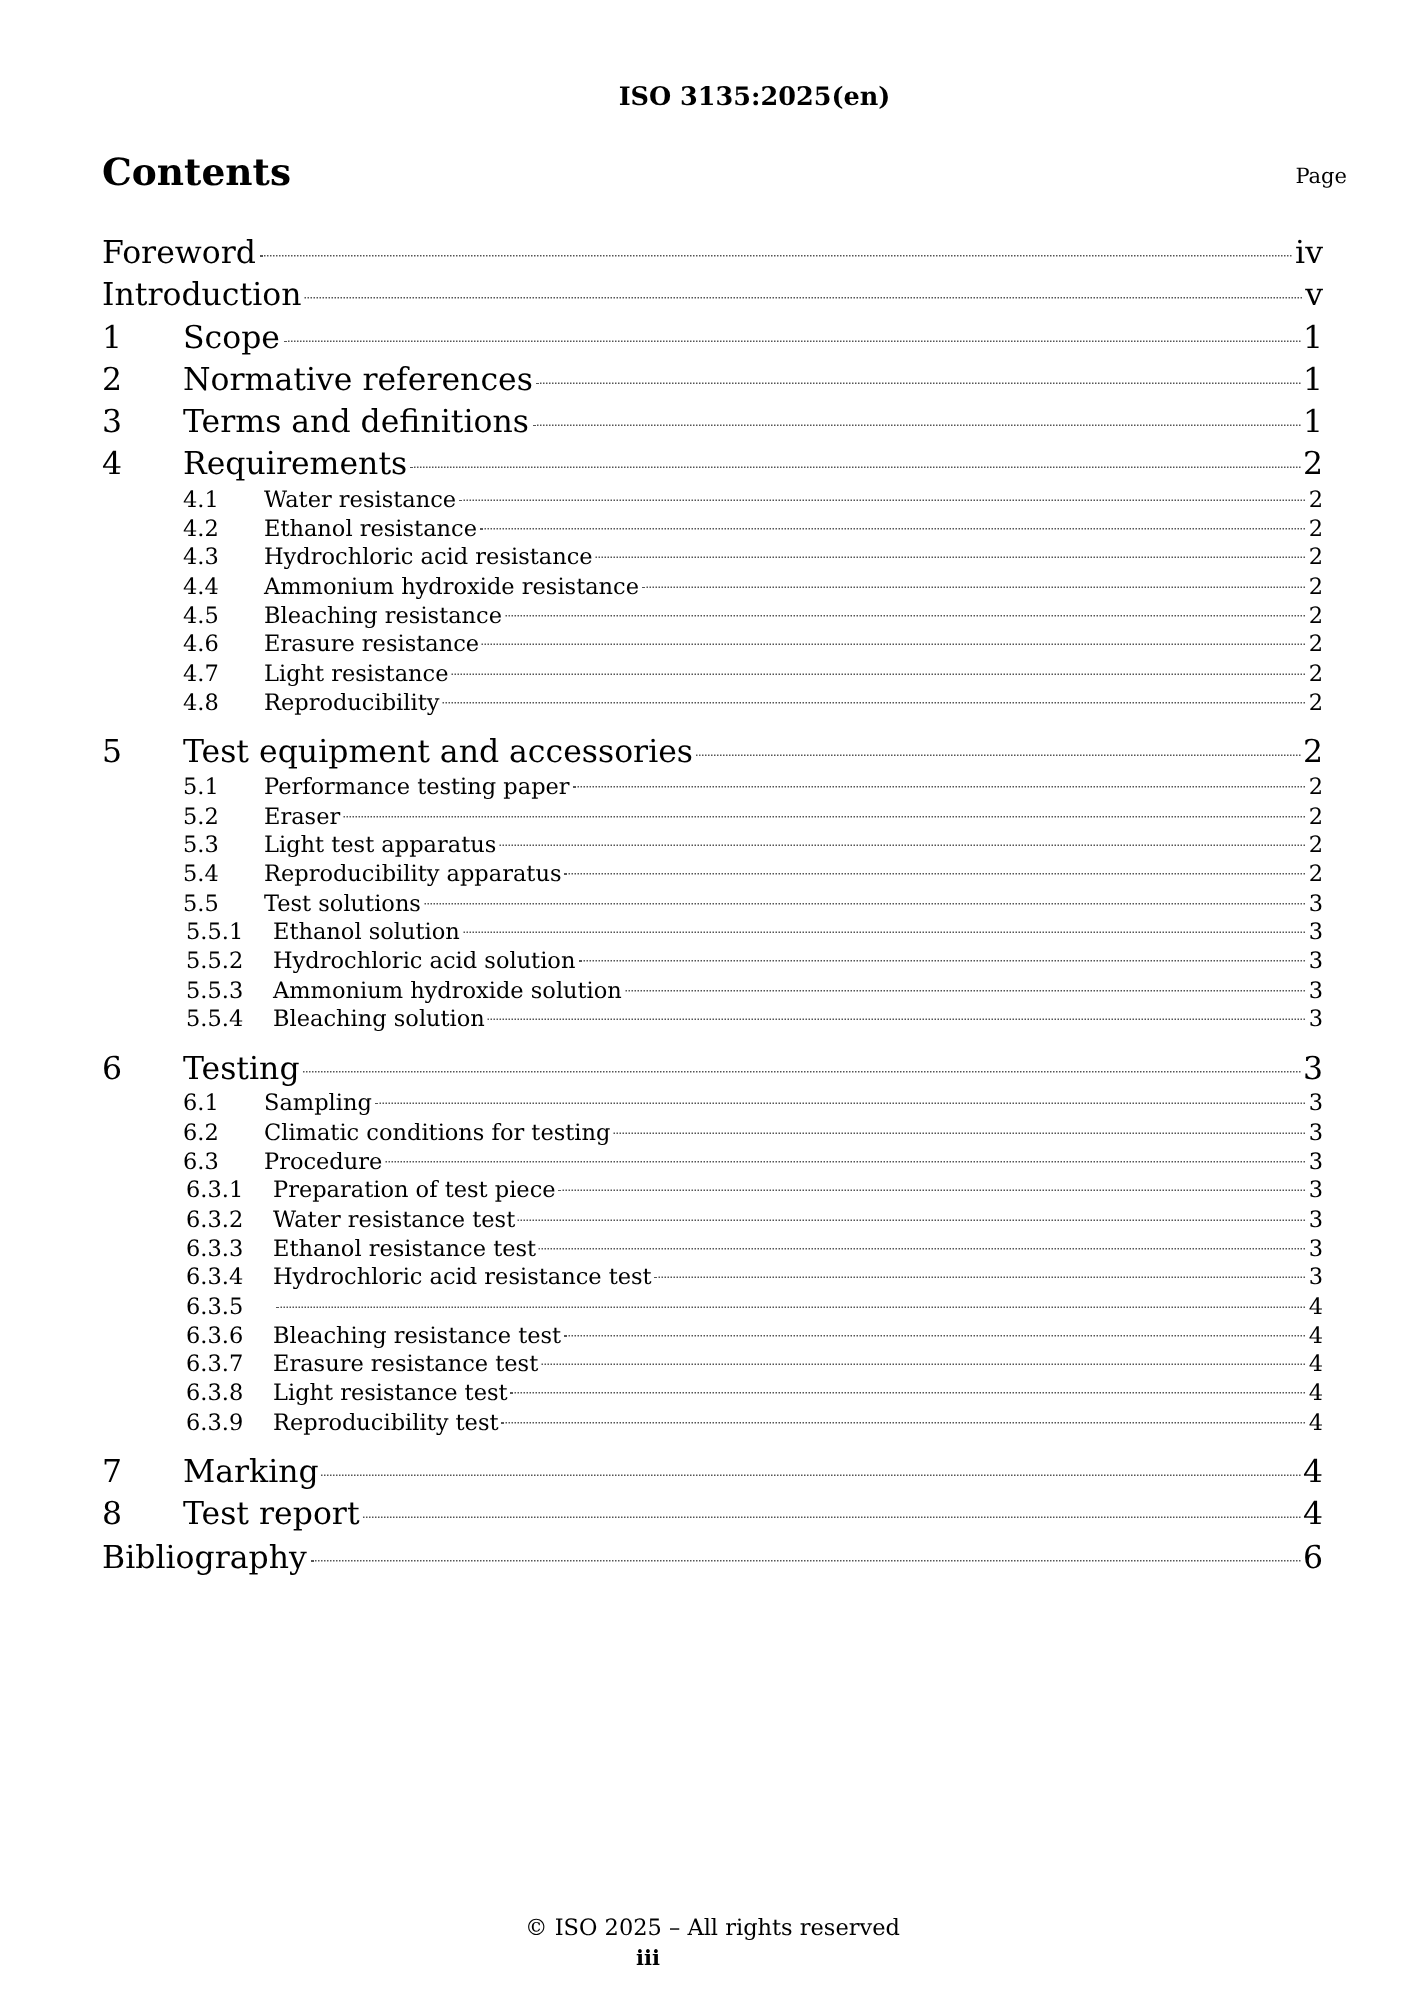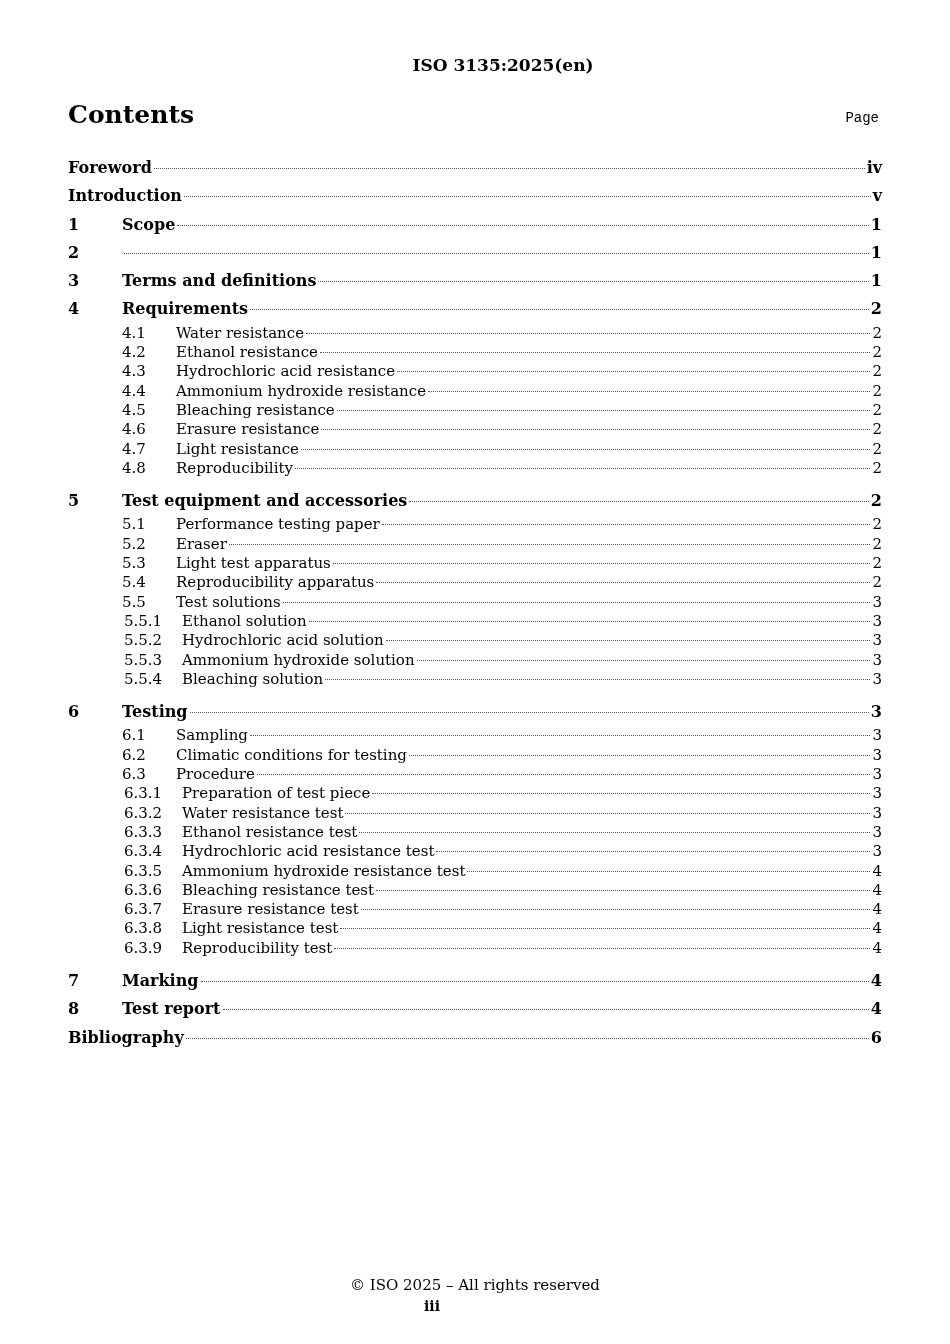--- a/index.html
+++ b/index.html
@@ -1,22 +1,22 @@
 <!DOCTYPE html>
 <html><head>
 <meta charset="utf-8">
 <style>
   html, body { margin:0; padding:0; background:#ffffff; }
   body { width:950px; height:1344px; position:relative; font-family:"DejaVu Serif","Liberation Serif",serif; color:#000; overflow:hidden; }
   .doc-header { position:absolute; top:55px; left:0; width:950px; text-align:center; font-weight:bold; font-size:17px;padding-left:28px; }
   .contents-title { position:absolute; top:100px; left:68px; font-weight:bold; font-size:25px; }
-  .page-label { position:absolute; top:110px; right:71px; font-size:14px;font-family:Liberation Mono, monospace; }
+  .page-label { position:absolute; top:110px; right:52px; font-size:14px; }
   .toc { position:absolute; top:154px; left:68px; width:814px; }
   .row { display:flex; align-items:baseline; white-space:nowrap; font-size:15px; line-height:19.3px; height:19.3px; }
-  .row.l0 { font-weight:bold; font-size:16px; height:28.3px; line-height:28.3px; }
+  .row.l0 { font-weight:normal; font-size:21px; height:28.3px; line-height:28.3px; }
   .row.gap { margin-top:9px; }
   .num { display:inline-block; flex:none; }
   .l0 .num { width:54px; }
   .l1 .num { width:54px; margin-left:54px; }
   .l2 .num { width:58px; margin-left:56px; }
   .title { flex:none; }
   .leader { flex:1; border-bottom:1px dotted #555; margin:0 2px 0 2px; transform:translateY(-4px); }
   .pg { flex:none; text-align:right; }
   .footer { position:absolute; top:1276px; left:0; width:950px; text-align:center; font-size:15px; }
   .folio { position:absolute; top:1298px; left:0; width:864px; text-align:center; font-size:14px;font-weight:bold; }
@@ -40,20 +40,21 @@
       <span class="pg">v</span>
     </div>
     <div class="row l0">
       <span class="num">1</span>
       <span class="title">Scope</span>
       <span class="leader"></span>
       <span class="pg">1</span>
     </div>
     <div class="row l0">
       <span class="num">2</span>
+      <span class="title">Normative references</span>
       <span class="leader"></span>
       <span class="pg">1</span>
     </div>
     <div class="row l0">
       <span class="num">3</span>
       <span class="title">Terms and definitions</span>
       <span class="leader"></span>
       <span class="pg">1</span>
     </div>
     <div class="row l0">
@@ -213,21 +214,20 @@
       <span class="pg">3</span>
     </div>
     <div class="row l2">
       <span class="num">6.3.4</span>
       <span class="title">Hydrochloric acid resistance test</span>
       <span class="leader"></span>
       <span class="pg">3</span>
     </div>
     <div class="row l2">
       <span class="num">6.3.5</span>
-      <span class="title">Ammonium hydroxide resistance test</span>
       <span class="leader"></span>
       <span class="pg">4</span>
     </div>
     <div class="row l2">
       <span class="num">6.3.6</span>
       <span class="title">Bleaching resistance test</span>
       <span class="leader"></span>
       <span class="pg">4</span>
     </div>
     <div class="row l2">

